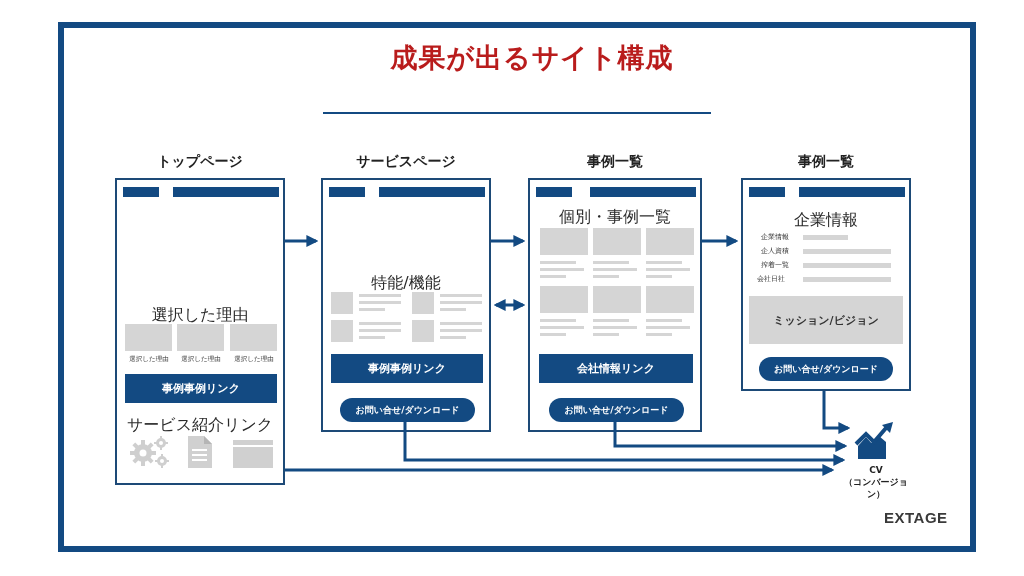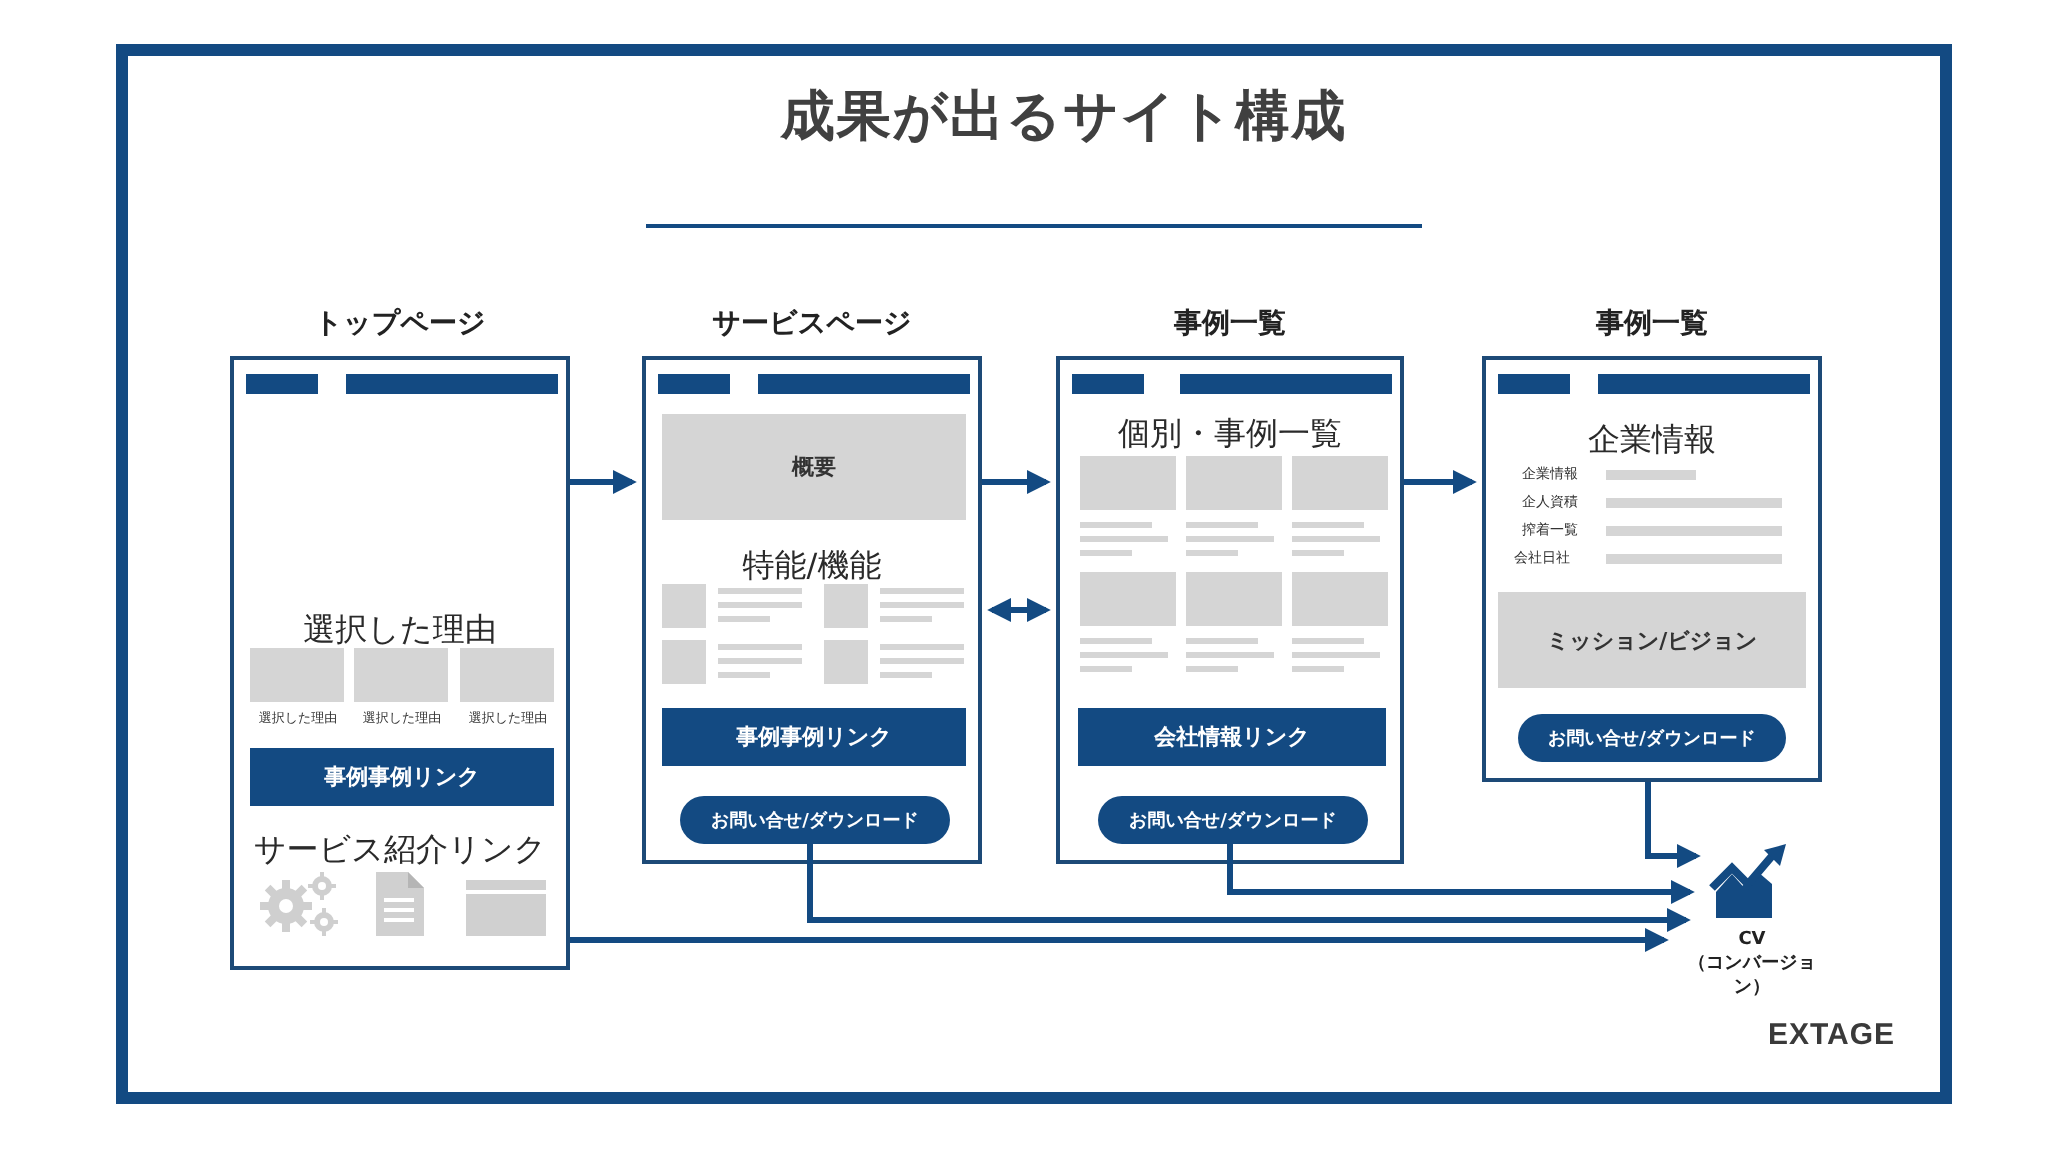--- a/index.html
+++ b/index.html
@@ -1,21 +1,21 @@
 <!DOCTYPE html>
 <html><head>
 <meta charset="utf-8">
 <style>
   * { box-sizing: border-box; margin: 0; padding: 0; }
   html, body { width: 1024px; height: 576px; background: #ffffff; overflow: hidden; }
   body { font-family: "DejaVu Sans", "Liberation Sans", sans-serif; color: #2b2b2b; position: relative; }
 
   .frame { position: absolute; left: 58px; top: 22px; width: 918px; height: 530px; border: 6px solid #134a82; background: #ffffff; }
 
-  .title { position: absolute; left: 0; top: 40px; width: 1024px; text-align: center; font-size: 27px; font-weight: bold; color: #404040; letter-spacing: 1px; padding-left: 40px; }
+  .title { position: absolute; left: 0; top: 40px; width: 1024px; text-align: center; font-size: 27px; font-weight: bold; color: #b91c1c; letter-spacing: 1px; padding-left: 40px; }
   .title-rule { position: absolute; left: 323px; top: 112px; width: 388px; height: 2px; background: #134a82; }
 
   .col-label { position: absolute; font-size: 14px; font-weight: bold; color: #222; text-align: center; }
 
   .page { position: absolute; border: 2px solid #1d4a77; background: #fff; }
   .nav-a { position: absolute; height: 10px; background: #134a82; }
   .nav-b { position: absolute; height: 10px; background: #134a82; }
 
   .navy-block { position: absolute; background: #134a82; color: #fff; font-weight: bold; text-align: center; display: flex; flex-direction: column; align-items: center; justify-content: center; }
   .grey-block { position: absolute; background: #d5d5d5; color: #333; font-weight: bold; display: flex; align-items: center; justify-content: center; }
@@ -94,23 +94,20 @@
   <svg style="position:absolute; left:116px; top:260px;" width="40" height="28" viewBox="0 0 40 28">
     <rect x="0" y="0" width="40" height="28" fill="#d0d0d0"></rect>
     <rect x="0" y="5" width="40" height="2" fill="#fff"></rect>
   </svg>
 </div>
 
 <div class="page" style="left:321px; top:178px; width:170px; height:254px;">
   <div class="nav-a" style="left:6px; top:7px; width:36px;"></div>
   <div class="nav-b" style="left:56px; top:7px; width:106px;"></div>
 
-  <div class="grey-block" style="left:8px; top:27px; width:152px; height:53px; font-size:11px;">
-    <span>概要</span>
-  </div>
 
   <div class="sub-heading" style="left:0; top:93px; width:166px;">特能/機能</div>
 
   <div class="grey-box" style="left:8px; top:112px; width:22px; height:22px;"></div>
   <div class="grey-line" style="left:36px; top:114px; width:42px;"></div>
   <div class="grey-line" style="left:36px; top:121px; width:42px;"></div>
   <div class="grey-line" style="left:36px; top:128px; width:26px;"></div>
 
   <div class="grey-box" style="left:89px; top:112px; width:22px; height:22px;"></div>
   <div class="grey-line" style="left:117px; top:114px; width:42px;"></div>

